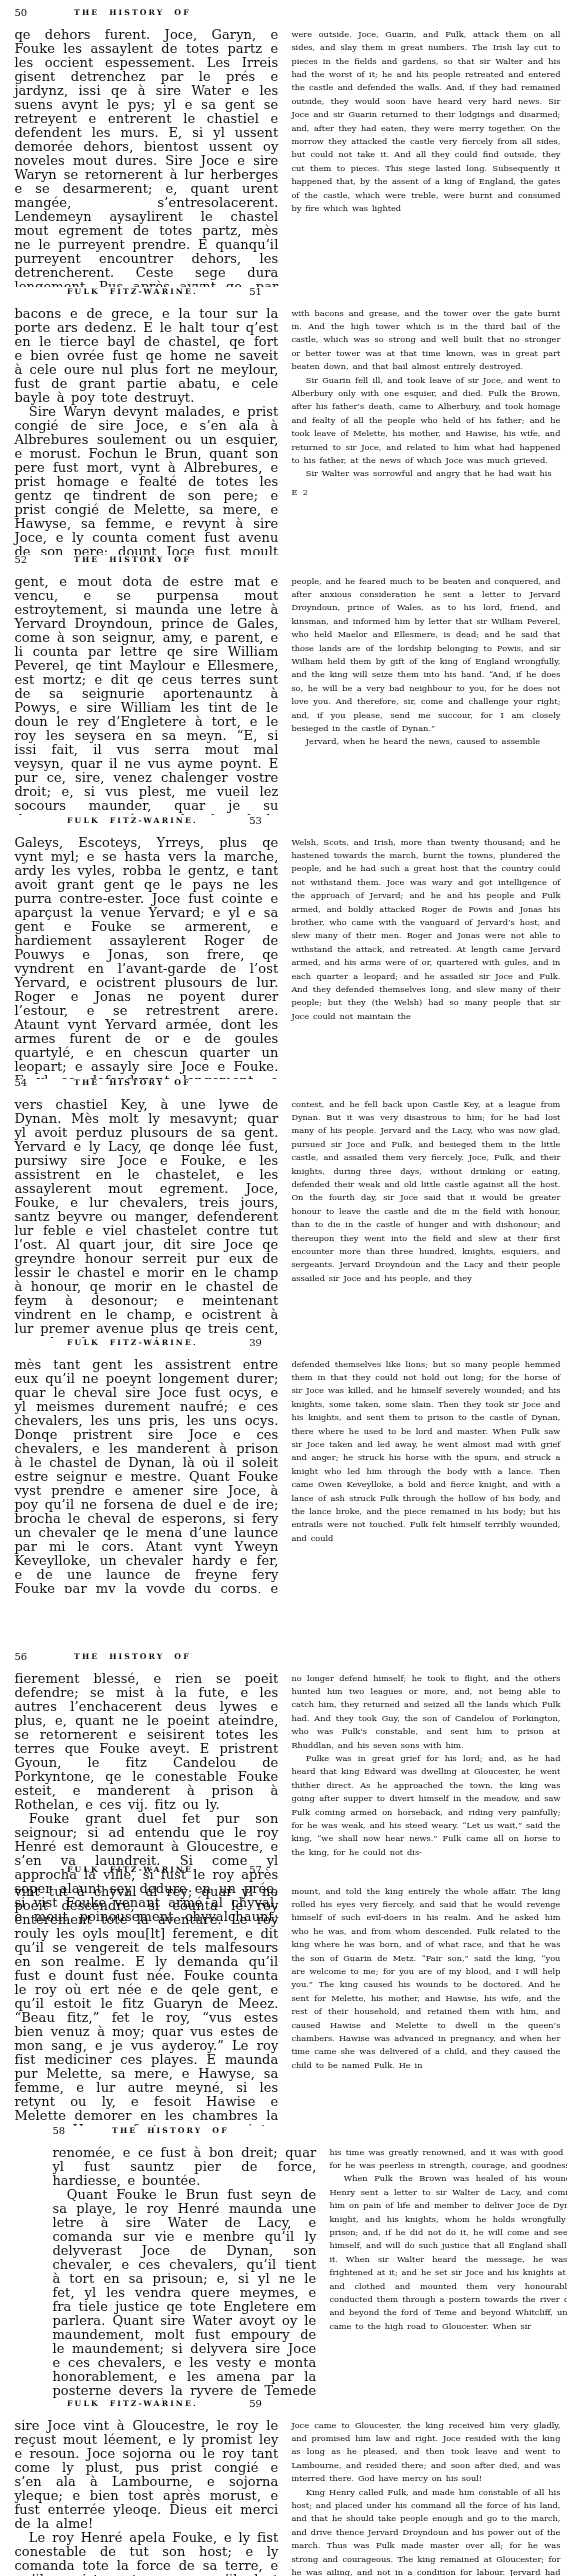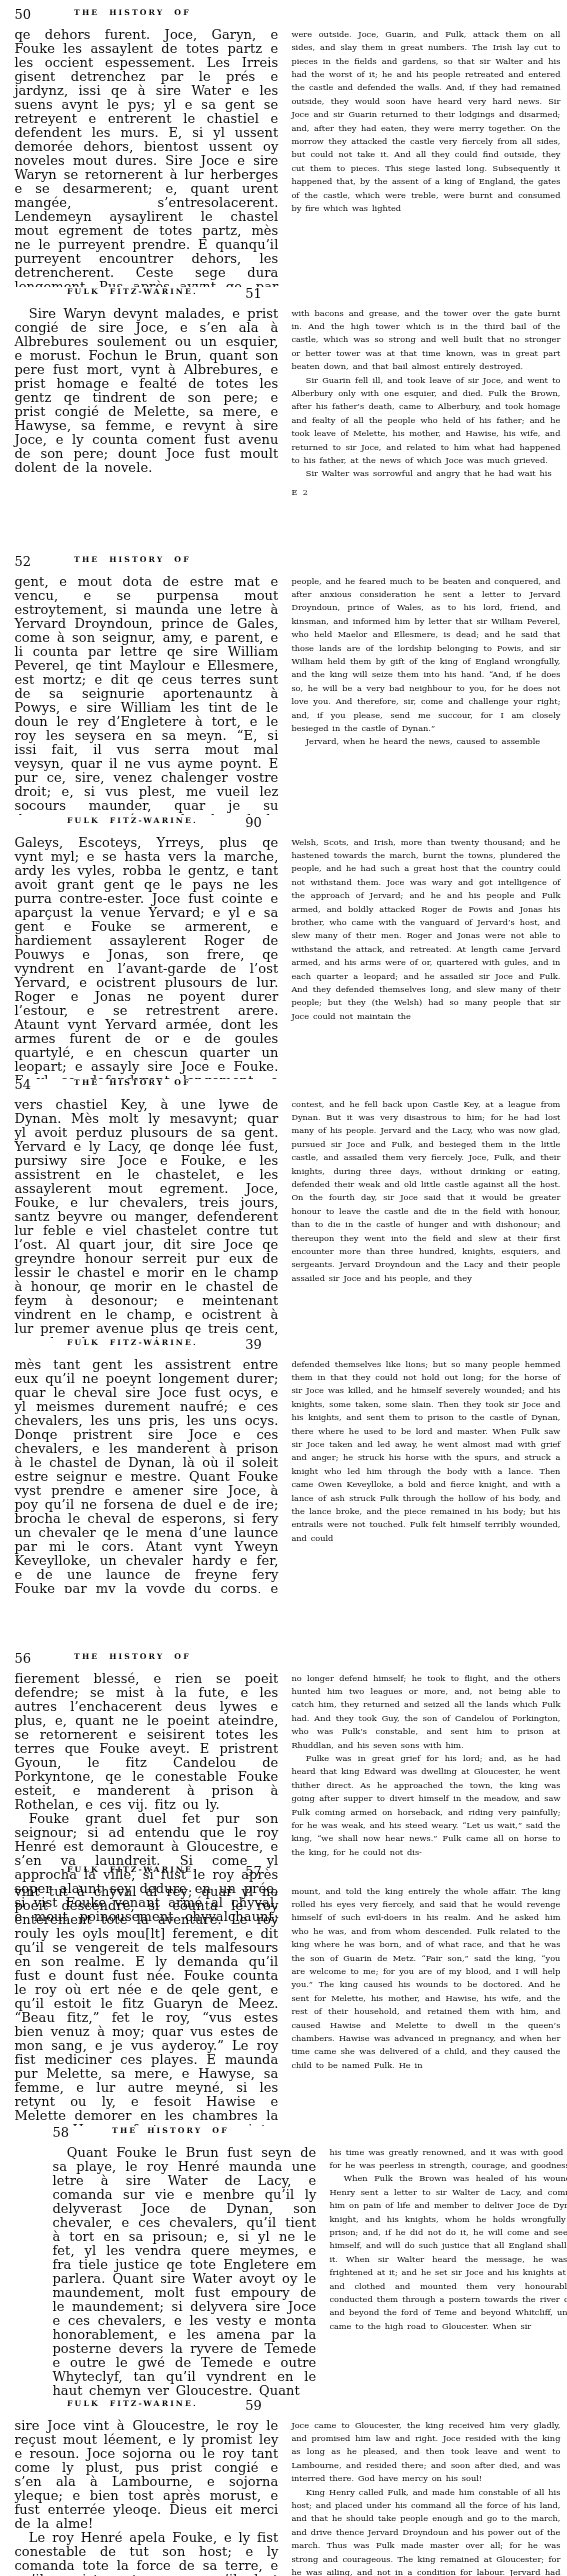--- a/index.html
+++ b/index.html
@@ -44,21 +44,21 @@
     padding-right: 28px;
     font-size: 7.7px;
     font-weight: bold;
     letter-spacing: 2.1px;
     word-spacing: 5.2px;
     white-space: nowrap;
   }
   .pagenum {
     position: absolute;
     top: -1px;
-    font-size: 13px;
+    font-size: 10px;
   }
   .pagenum-left  { left: 0; }
   .pagenum-right { right: 16.5px; }
 
   .cols {
     display: flex;
     margin-left: 14.4px;
     gap: 13px;
     align-items: flex-start;
   }
@@ -123,20 +123,21 @@
   </section>
 
   <section class="page-row">
     <header class="page-header">
 
       <span class="running-title">FULK FITZ-WARINE.</span>
       <span class="pagenum pagenum-right">51</span>
     </header>
     <div class="cols">
       <div class="col french">
+          <p>bacons e de grece, e la tour sur la porte ars dedenz. E le halt tour q’est en le tierce bayl de chastel, qe fort e bien ovrée fust qe home ne saveit à cele oure nul plus fort ne meylour, fust de grant partie abatu, e cele bayle à poy tote destruyt.</p>
           <p class="indent">Sire Waryn devynt malades, e prist congié de sire Joce, e s’en ala à Albrebures soulement ou un esquier, e morust.  Fochun le Brun, quant son pere fust mort, vynt à Albrebures, e prist homage e fealté de totes les gentz qe tindrent de son pere; e prist congié de Melette, sa mere, e Hawyse, sa femme, e revynt à sire Joce, e ly counta coment fust avenu de son pere; dount Joce fust moult dolent de la novele.</p>
         </div>
       <div class="col english">
           <p>with bacons and grease, and the tower over the gate burnt in.  And the high tower which is in the third bail of the castle, which was so strong and well built that no stronger or better tower was at that time known, was in great part beaten down, and that bail almost entirely destroyed.</p>
           <p class="indent">Sir Guarin fell ill, and took leave of sir Joce, and went to Alberbury only with one esquier, and died.  Fulk the Brown, after his father’s death, came to Alberbury, and took homage and fealty of all the people who held of his father; and he took leave of Melette, his mother, and Hawise, his wife, and returned to sir Joce, and related to him what had happened to his father, at the news of which Joce was much grieved.</p>
           <p class="indent">Sir Walter was sorrowful and angry that he had wait his</p>
           <div class="signature-mark">E 2</div>
         </div>
     </div>
   </section>
@@ -156,21 +157,21 @@
           <p>people, and he feared much to be beaten and conquered, and after anxious consideration he sent a letter to Jervard Droyndoun, prince of Wales, as to his lord, friend, and kinsman, and informed him by letter that sir William Peverel, who held Maelor and Ellesmere, is dead; and he said that those lands are of the lordship belonging to Powis, and sir William held them by gift of the king of England wrongfully, and the king will seize them into his hand.  “And, if he does so, he will be a very bad neighbour to you, for he does not love you.  And therefore, sir, come and challenge your right; and, if you please, send me succour, for I am closely besieged in the castle of Dynan.”</p>
           <p class="indent">Jervard, when he heard the news, caused to assemble</p>
         </div>
     </div>
   </section>
 
   <section class="page-row">
     <header class="page-header">
 
       <span class="running-title">FULK FITZ-WARINE.</span>
-      <span class="pagenum pagenum-right">90</span>
+      <span class="pagenum pagenum-right">53</span>
     </header>
     <div class="cols">
       <div class="col french">
           <p>Galeys, Escoteys, Yrreys, plus qe vynt myl; e se hasta vers la marche, ardy les vyles, robba le gentz, e tant avoit grant gent qe le pays ne les purra contre-ester. Joce fust cointe e aparçust la venue Yervard; e yl e sa gent e Fouke se armerent, e hardiement assaylerent Roger de Pouwys e Jonas, son frere, qe vyndrent en l’avant-garde de l’ost Yervard, e ocistrent plusours de lur.  Roger e Jonas ne poyent durer l’estour, e se retrestrent arere.  Ataunt vynt Yervard armée, dont les armes furent de or e de goules quartylé, e en chescun quarter un leopart; e assayly sire Joce e Fouke.  E yl se defendyrent longement, e ocistrent plusours de lur gent; mès yl avoient tant gent que sire Joce ne purra meyntenir l’estour, e se retorna</p>
         </div>
       <div class="col english">
           <p>Welsh, Scots, and Irish, more than twenty thousand; and he hastened towards the march, burnt the towns, plundered the people, and he had such a great host that the country could not withstand them.  Joce was wary and got intelligence of the approach of Jervard; and he and his people and Fulk armed, and boldly attacked Roger de Powis and Jonas his brother, who came with the vanguard of Jervard’s host, and slew many of their men.  Roger and Jonas were not able to withstand the attack, and retreated.  At length came Jervard armed, and his arms were of or, quartered with gules, and in each quarter a leopard; and he assailed sir Joce and Fulk.  And they defended themselves long, and slew many of their people; but they (the Welsh) had so many people that sir Joce could not maintain the</p>
         </div>
     </div>
   </section>
@@ -242,20 +243,21 @@
   </section>
 
   <section class="page-row">
     <header class="page-header">
       <span class="pagenum pagenum-left">58</span>
       <span class="running-title">THE HISTORY OF</span>
 
     </header>
     <div class="cols">
       <div class="col french">
+          <p>renomée, e ce fust à bon dreit; quar yl fust sauntz pier de force, hardiesse, e bountée.</p>
           <p class="indent">Quant Fouke le Brun fust seyn de sa playe, le roy Henré maunda une letre à sire Water de Lacy, e comanda sur vie e menbre qu’il ly delyverast Joce de Dynan, son chevaler, e ces chevalers, qu’il tient à tort en sa prisoun; e, si yl ne le fet, yl les vendra quere meymes, e fra tiele justice qe tote Engletere em parlera.  Quant sire Water avoyt oy le maundement, molt fust empoury de le maundement; si delyvera sire Joce e ces chevalers, e les vesty e monta honorablement, e les amena par la posterne devers la ryvere de Temede e outre le gwé de Temede e outre Whyteclyf, tan qu’il vyndrent en le haut chemyn ver Gloucestre.  Quant</p>
         </div>
       <div class="col english">
           <p>his time was greatly renowned, and it was with good reason; for he was peerless in strength, courage, and goodness.</p>
           <p class="indent">When Fulk the Brown was healed of his wound, king Henry sent a letter to sir Walter de Lacy, and commanded him on pain of life and member to deliver Joce de Dynan, his knight, and his knights, whom he holds wrongfully in his prison; and, if he did not do it, he will come and seek them himself, and will do such justice that all England shall talk of it.  When sir Walter heard the message, he was much frightened at it; and he set sir Joce and his knights at liberty, and clothed and mounted them very honourably, and conducted them through a postern towards the river of Teme and beyond the ford of Teme and beyond Whitcliff, until they came to the high road to Gloucester.  When sir</p>
         </div>
     </div>
   </section>
 
   <section class="page-row">

